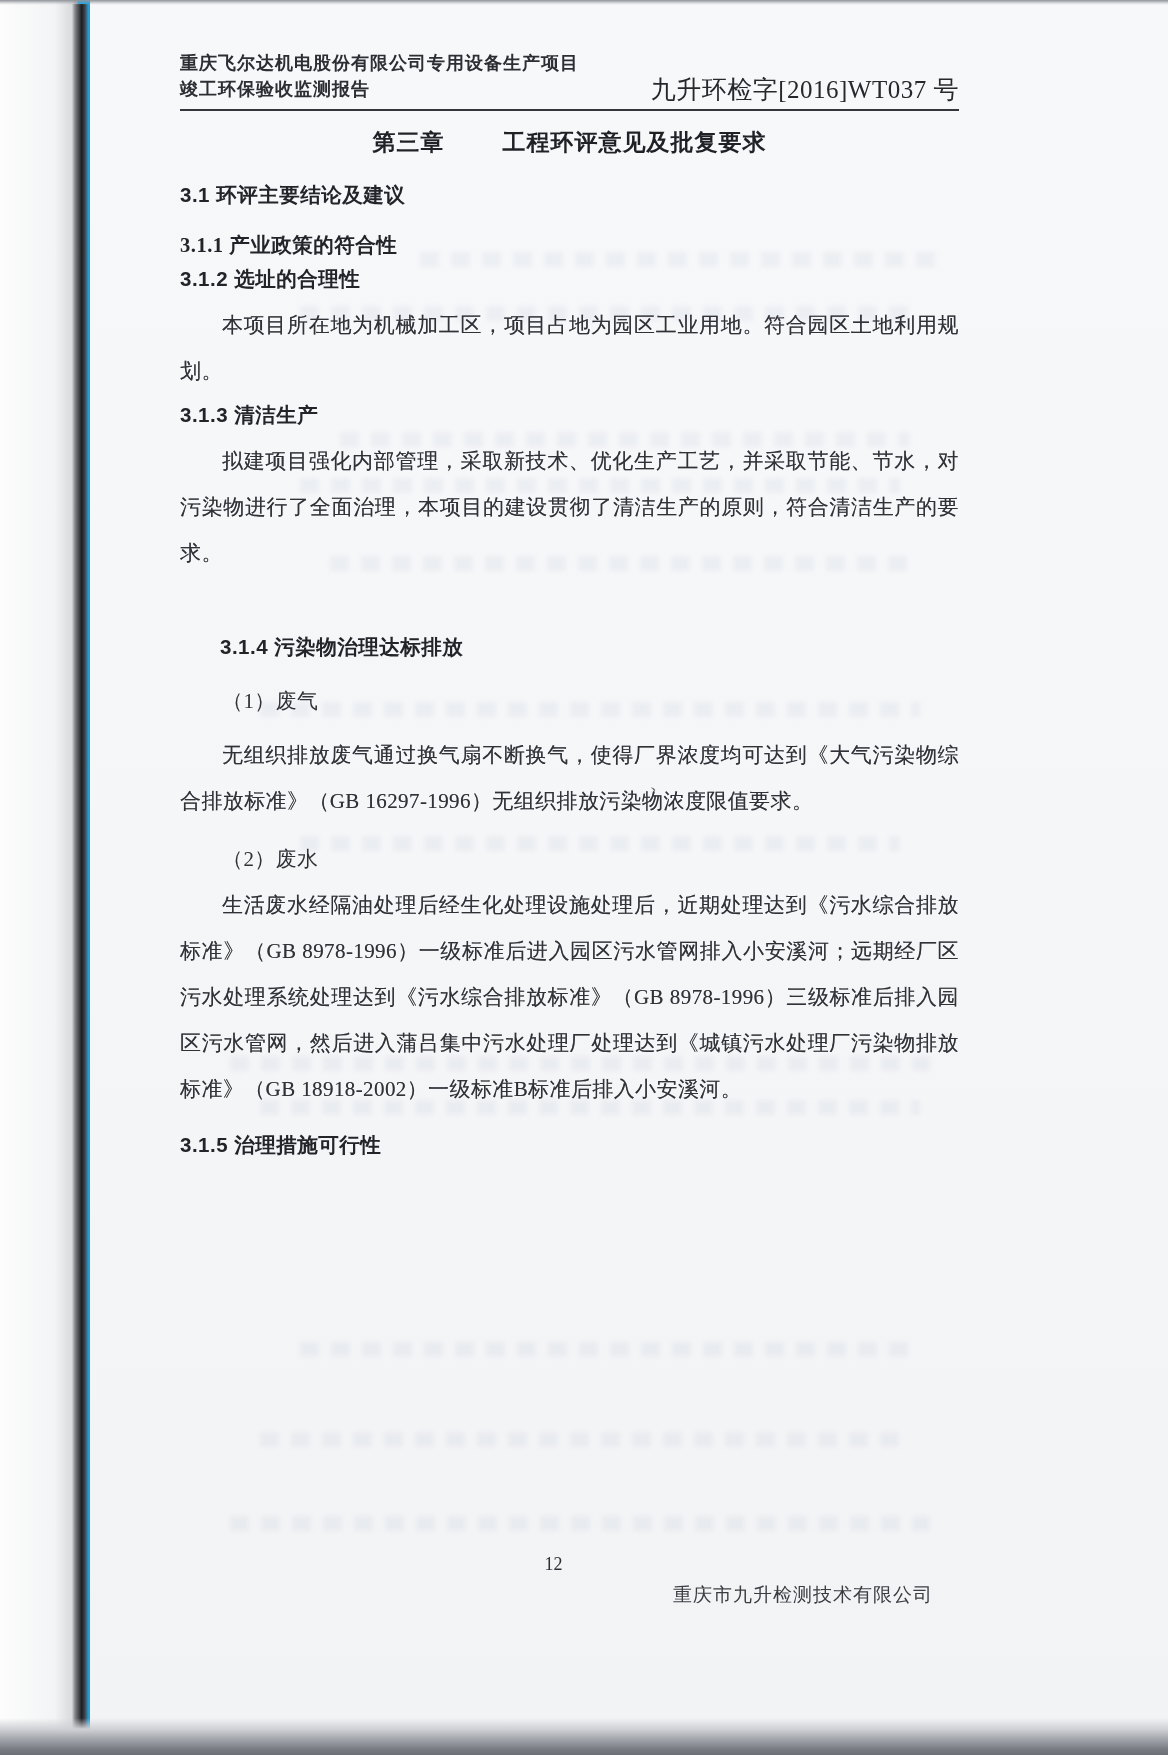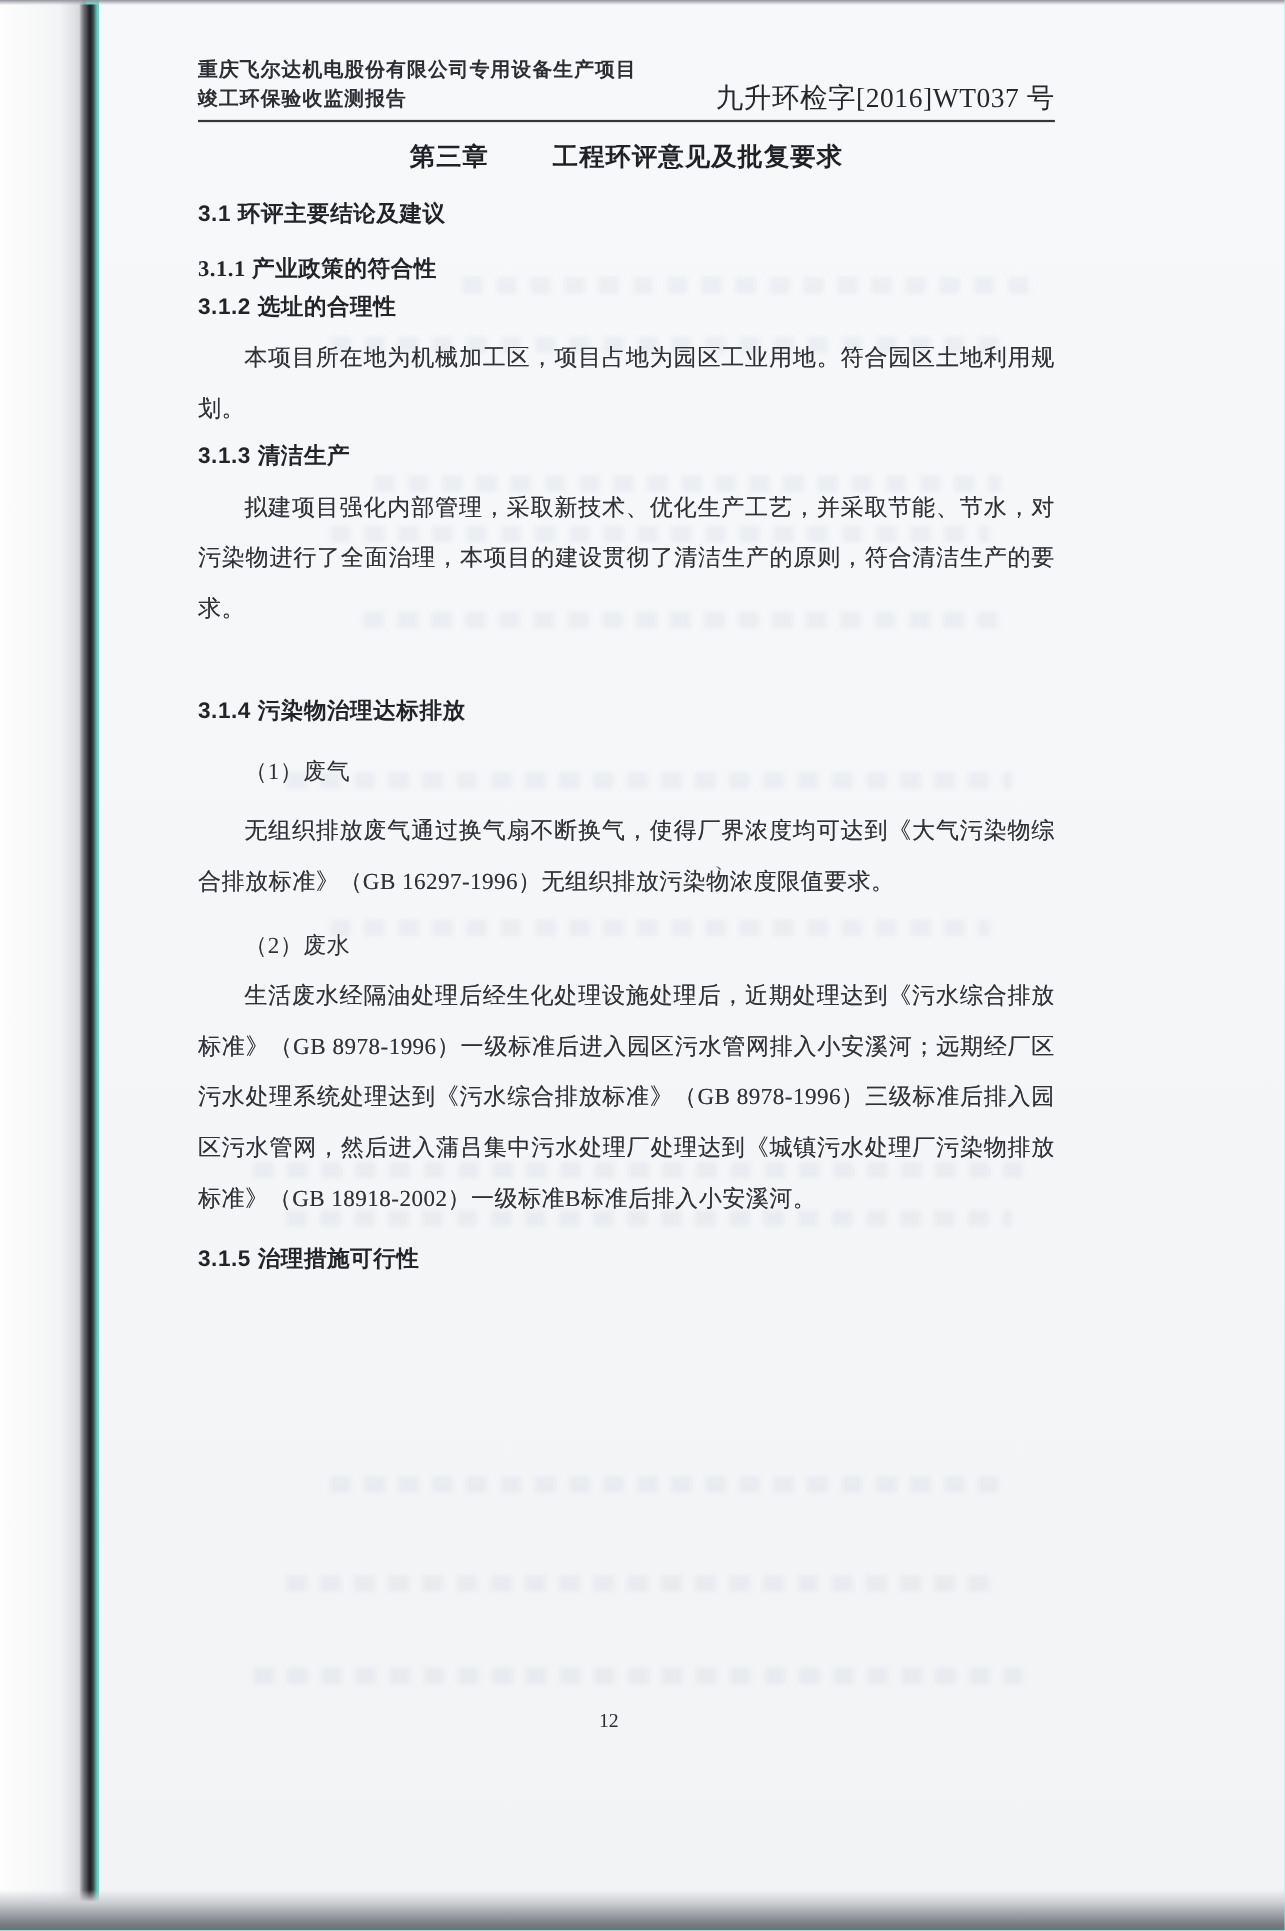--- a/index.html
+++ b/index.html
@@ -1,17 +1,17 @@
 <!DOCTYPE html>
 <html><head>
 <meta charset="utf-8">
 <style>
   html,body{margin:0;padding:0;}
   body{width:1168px;height:1755px;background:#ffffff;font-family:"Liberation Serif","DejaVu Serif",serif;}
-  .scan{position:relative;width:1168px;height:1755px;overflow:hidden;background:#5eead4;}
+  .scan{position:relative;width:1168px;height:1755px;overflow:hidden;background:#0ea5e9;}
 
   
   .left-strip{position:absolute;left:0;top:0;width:78px;height:1732px;
     background:linear-gradient(90deg,#fdfdfd 0%,#f3f4f5 70%,#d9dadd 92%,#9b9da2 100%);}
   .binding-line{position:absolute;left:72px;top:4px;width:20px;height:1728px;
     background:linear-gradient(90deg,rgba(60,62,66,0) 0%,#5a5c61 28%,#1d1f23 48%,#3a3c41 62%,rgba(120,122,128,0.25) 82%,rgba(150,152,158,0) 100%);}
   .page-sheet{position:absolute;left:90px;top:0;width:1078px;height:1730px;
     background:linear-gradient(180deg,#f7f8fa 0%,#f5f6f8 50%,#f2f3f5 100%);}
   .top-edge{position:absolute;left:0;top:0;width:1168px;height:5px;
     background:linear-gradient(180deg,#90949a 0%,rgba(160,164,170,0.25) 70%,rgba(160,164,170,0) 100%);}
@@ -29,21 +29,21 @@
   .hdr-report{font-size:18px;font-weight:600;letter-spacing:1px;color:#2c2e34;}
   .hdr-docnum{font-size:25px;letter-spacing:.5px;color:#26282d;}
   .hdr-rule{border:0;border-bottom:2.5px solid #33363b;margin:6px 0 0 0;}
 
   .chapter{display:flex;justify-content:center;gap:58px;margin-top:16px;
     font-family:"Liberation Sans","DejaVu Sans",sans-serif;font-weight:bold;font-size:23px;color:#1f2126;letter-spacing:1px;}
 
   .h2{margin-top:22px;font-family:"Liberation Sans","DejaVu Sans",sans-serif;font-weight:bold;font-size:20.5px;color:#222429;letter-spacing:.5px;line-height:30px;}
   .h3{font-family:"Liberation Sans","DejaVu Sans",sans-serif;font-weight:bold;font-size:20.5px;color:#222429;letter-spacing:.5px;line-height:30px;}
   .m-311{margin-top:20px;font-family:Liberation Serif, serif;} .m-312{margin-top:4px;} .m-313{margin-top:6px;}
-  .m-314{margin-top:56px;} .m-315{margin-top:18px;}
+  .m-314{margin-top:56px;margin-left:40px;} .m-315{margin-top:18px;}
 
   .para{margin-top:10px;font-size:21px;line-height:46px;text-align:justify;text-align-last:left;
     text-indent:2em;letter-spacing:.4px;color:#303238;text-shadow:0 0 .5px rgba(44,46,52,.55);}
   .m-p312{margin-top:8px;} .m-p313{margin-top:8px;} .m-p314a{margin-top:8px;}
   .m-p314b{margin-top:10px;} .m-p314c{margin-top:0;}
   .subitem{margin-top:16px;font-size:21px;line-height:46px;text-indent:2em;letter-spacing:.4px;color:#303238;}
   .m-sub2{margin-top:12px;}
 
   .tickmark{position:absolute;left:648px;top:768px;font-size:20px;color:#44464c;opacity:.8;transform:rotate(-8deg);}
 
@@ -105,14 +105,15 @@
     <div class="subitem m-sub2">（2）废水</div>
     <div class="para m-p314c">生活废水经隔油处理后经生化处理设施处理后，近期处理达到《污水综合排放标准》（GB 8978-1996）一级标准后进入园区污水管网排入小安溪河；远期经厂区污水处理系统处理达到《污水综合排放标准》（GB 8978-1996）三级标准后排入园区污水管网，然后进入蒲吕集中污水处理厂处理达到《城镇污水处理厂污染物排放标准》（GB 18918-2002）一级标准B标准后排入小安溪河。</div>
 
     <div class="h3 m-315">3.1.5 治理措施可行性</div>
 
   </div>
 
   <div class="tickmark">、</div>
 
   <div class="page-number">12</div>
+  <div class="company-footer">重庆市九升检测技术有限公司</div>
 
 </div>
 
 </body></html>

